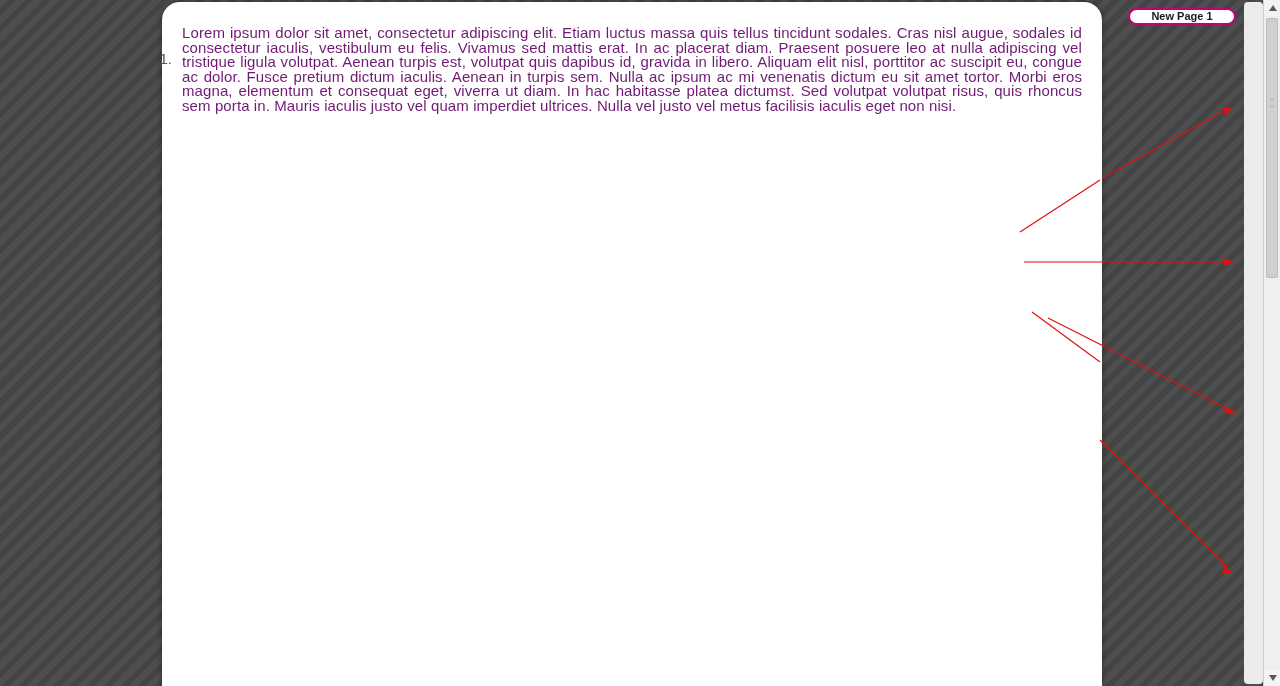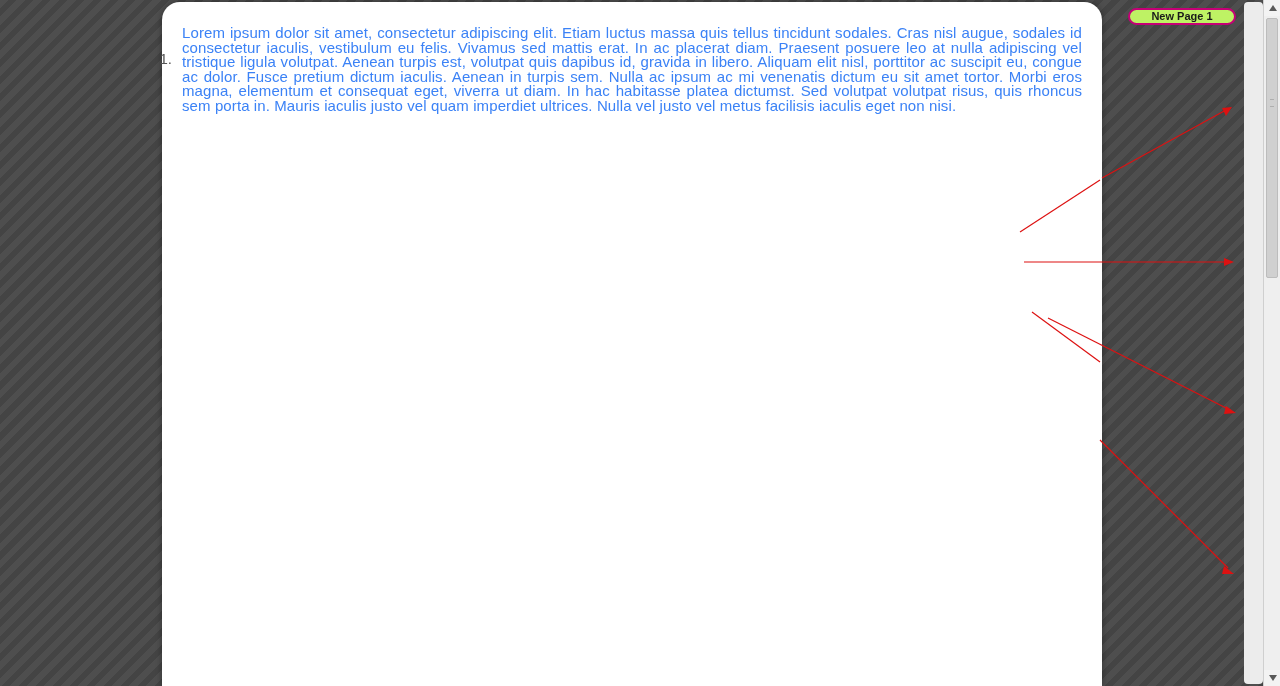--- a/index.html
+++ b/index.html
@@ -34,33 +34,33 @@
     top: 24px;
     width: 20px;
     text-align: right;
     font-size: 15px;
     color: #555;
   }
   .page-inner { position: relative; }
   .body-text {
     font-size: 15px;
     line-height: 14.5px;
-    color: #3b82f6;
+    color: #701a75;
     text-align: justify;
     letter-spacing: 0.1px;
   }
 
   
   .new-page-btn {
     position: absolute;
     top: 8px;
     right: 44px;
     height: 17px;
     width: 108px;
-    background: #bef264;
+    background: #ffffff;
     border: 2px solid #c40076;
     border-radius: 9px;
     font-size: 11px;
     font-weight: bold;
     color: #1a1a1a;
     display: flex;
     align-items: center;
     justify-content: center;
     line-height: 1;
     cursor: pointer;

